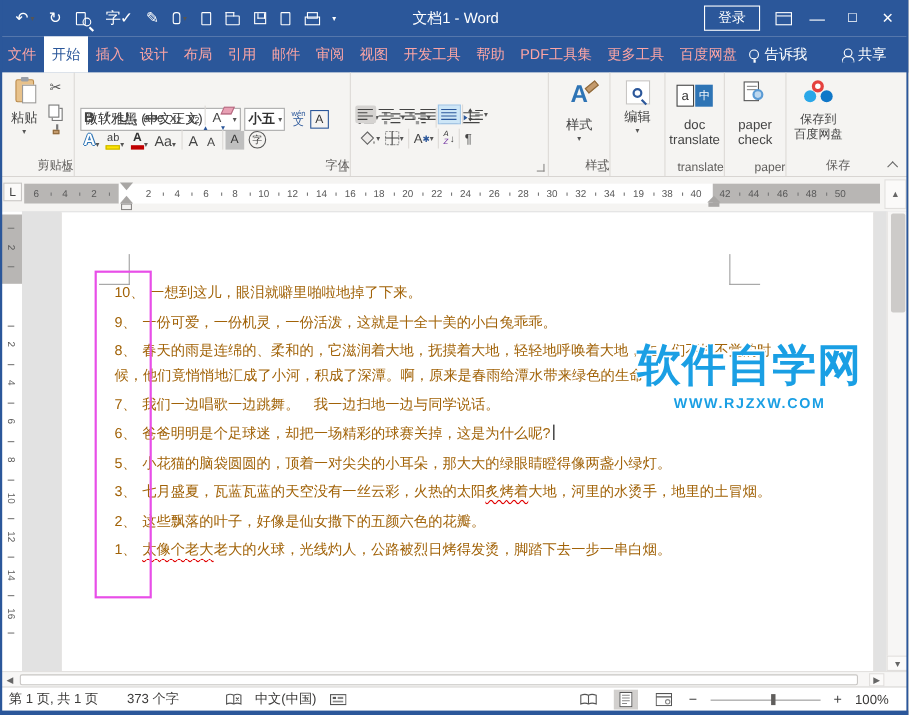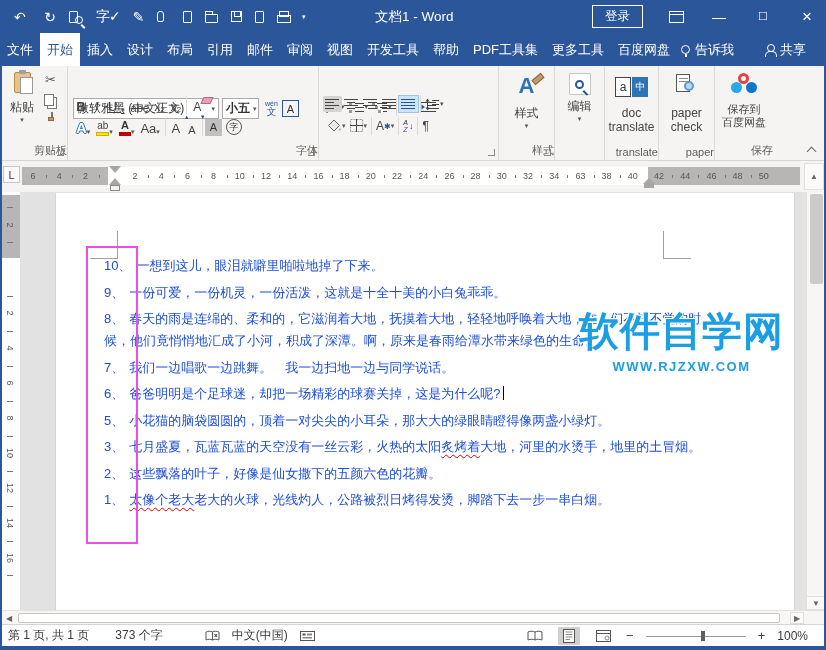--- a/index.html
+++ b/index.html
@@ -19,31 +19,31 @@
   .ic-floppyw { width:11px; height:11px; border:1px solid #fff; position:relative; }
   .ic-floppyw::before { content:""; position:absolute; left:2px; top:0; width:5px; height:4px; border:1px solid #fff; border-top:none; }
   .ic-printerw { width:12px; height:10px; position:relative; margin-top:2px; }
   .ic-printerw::before { content:""; position:absolute; left:2px; top:-2px; width:8px; height:4px; border:1px solid #fff; }
   .ic-printerw::after { content:""; position:absolute; left:0; top:2px; width:12px; height:6px; border:1px solid #fff; }
   .ic-magw { width:8px; height:8px; border:1.5px solid #fff; border-radius:50%; position:relative; }
   .ic-magw::after { content:""; position:absolute; left:6px; top:7px; width:5px; height:1.5px; background:#fff; transform:rotate(45deg); transform-origin:0 0; }
   .ic-touch { width:7px; height:11px; border:1.5px solid #fff; border-radius:3px 3px 2px 2px; }
   .spellq { font-size:10px; letter-spacing:-1px; }
   .title-text { position:absolute; left:375px; top:0; height:33px; display:flex; align-items:center; font-size:13.5px; color:#fff; }
-  .title-right { position:absolute; right:10px; top:0; height:33px; display:flex; align-items:center; gap:26px; }
+  .title-right { position:absolute; right:10px; top:0; height:33px; display:flex; align-items:center; gap:14px; }
   .login-btn { border:1px solid #fff; color:#fff; background:transparent; font-size:12.5px; padding:2px 12px; font-family:inherit; }
   .ribopt { width:15px; height:12px; border:1px solid #fff; position:relative; }
   .ribopt::before { content:""; position:absolute; left:0; top:2px; width:13px; height:1px; background:#fff; }
   .winctl { color:#fff; font-size:14px; width:18px; text-align:center; }
   .winctl.max { font-size:11px; }
   .winctl.close { font-size:17px; }
 
   
   .tabbar { position:absolute; left:0; top:33px; width:826px; height:33px; background:#2B579A; display:flex; align-items:stretch; }
-  .tab { color:#ffffff; font-size:13px; padding:0 7px; display:flex; align-items:center; cursor:default; white-space:nowrap; }
+  .tab { color:#fca5a5; font-size:13px; padding:0 7px; display:flex; align-items:center; cursor:default; white-space:nowrap; }
   .tab.active { background:#fff; color:#2B579A; }
   .tellme { position:absolute; left:681px; top:0; height:33px; display:flex; align-items:center; gap:5px; color:#fff; font-size:13px; }
   .bulb { width:9px; height:9px; border:1.2px solid #fff; border-radius:50%; position:relative; }
   .bulb::after { content:""; position:absolute; left:2.5px; top:8px; width:2px; height:3px; background:#fff; }
   .share { position:absolute; right:20px; top:0; height:33px; display:flex; align-items:center; gap:5px; color:#fff; font-size:13px; }
   .person { width:10px; height:11px; position:relative; }
   .person::before { content:""; position:absolute; left:2px; top:0; width:6px; height:6px; border:1.2px solid #fff; border-radius:50%; }
   .person::after { content:""; position:absolute; left:0; top:7px; width:10px; height:5px; border:1.2px solid #fff; border-bottom:none; border-radius:5px 5px 0 0; }
 
   
@@ -156,21 +156,21 @@
   
   .work { position:absolute; left:0; top:192px; width:826px; height:418px; background:#E2E2E2; overflow:hidden; }
   .vruler { position:absolute; left:0; top:0; width:20px; height:418px; background:#fff; }
   .vseg-gray { position:absolute; left:0; top:3px; width:20px; height:63px; background:#B8B6B4; }
   .vnum { position:absolute; left:50%; transform:translate(-50%,-50%) rotate(90deg); font-size:9px; color:#595959; }
   .vtick { position:absolute; left:7px; width:6px; height:1px; background:#777; }
   .page { position:absolute; left:55px; top:1px; width:740px; height:417px; background:#fff; border-left:1px solid #D6D4D2; border-right:1px solid #D6D4D2; }
   .cmark { position:absolute; width:28px; height:28px; top:38px; }
   .cmark.lft { left:34px; border-right:1px solid #A0A0A0; border-bottom:1px solid #A0A0A0; }
   .cmark.rgt { left:607px; border-left:1px solid #A0A0A0; border-bottom:1px solid #A0A0A0; }
-  .doc { position:absolute; left:48px; top:62px; right:24px; color:#1d4ed8; }
+  .doc { position:absolute; left:48px; top:62px; right:24px; color:#a16207; }
   .para { font-size:13px; line-height:22px; margin-bottom:4.5px; }
   .pnum { margin-right:5px; }
   .wavy { text-decoration:underline; text-decoration-style:wavy; text-decoration-color:#E00000; text-decoration-thickness:1px; text-underline-offset:3px; }
   .caret { display:inline-block; width:1px; height:14px; background:#000; vertical-align:-2px; margin-left:3px; }
   .pinkrect { position:absolute; left:30px; top:53px; width:52px; height:298px; border:2px solid #E84EE8; z-index:5; }
   .watermark { position:absolute; left:523px; top:111px; z-index:4; text-align:center; }
   .wm-big { font-size:40px; font-weight:bold; color:#1A9FE4; letter-spacing:1px; white-space:nowrap;
             text-shadow:-1px -1px 0 #fff,1px -1px 0 #fff,-1px 1px 0 #fff,1px 1px 0 #fff; }
   .wm-url { font-size:13px; font-weight:bold; color:#1A9FE4; letter-spacing:1.5px; white-space:nowrap;
             text-shadow:-1px -1px 0 #fff,1px -1px 0 #fff,-1px 1px 0 #fff,1px 1px 0 #fff; }
@@ -552,21 +552,21 @@
         <span class="hnum" style="left: 427.4px;">26</span>
         <span class="htick" style="left: 440.5px;"></span>
         <span class="hnum" style="left: 453.6px;">28</span>
         <span class="htick" style="left: 466.7px;"></span>
         <span class="hnum" style="left: 479.8px;">30</span>
         <span class="htick" style="left: 492.9px;"></span>
         <span class="hnum" style="left: 506px;">32</span>
         <span class="htick" style="left: 519.1px;"></span>
         <span class="hnum" style="left: 532.2px;">34</span>
         <span class="htick" style="left: 545.3px;"></span>
-        <span class="hnum" style="left: 558.4px;">63</span>
+        <span class="hnum" style="left: 558.4px;">19</span>
         <span class="htick" style="left: 571.5px;"></span>
         <span class="hnum" style="left: 584.6px;">38</span>
         <span class="htick" style="left: 597.7px;"></span>
         <span class="hnum" style="left: 610.8px;">40</span>
         <span class="hnum" style="left: 637px;">42</span>
         <span class="htick" style="left: 650.1px;"></span>
         <span class="hnum" style="left: 663.2px;">44</span>
         <span class="htick" style="left: 676.3px;"></span>
         <span class="hnum" style="left: 689.4px;">46</span>
         <span class="htick" style="left: 702.5px;"></span>

